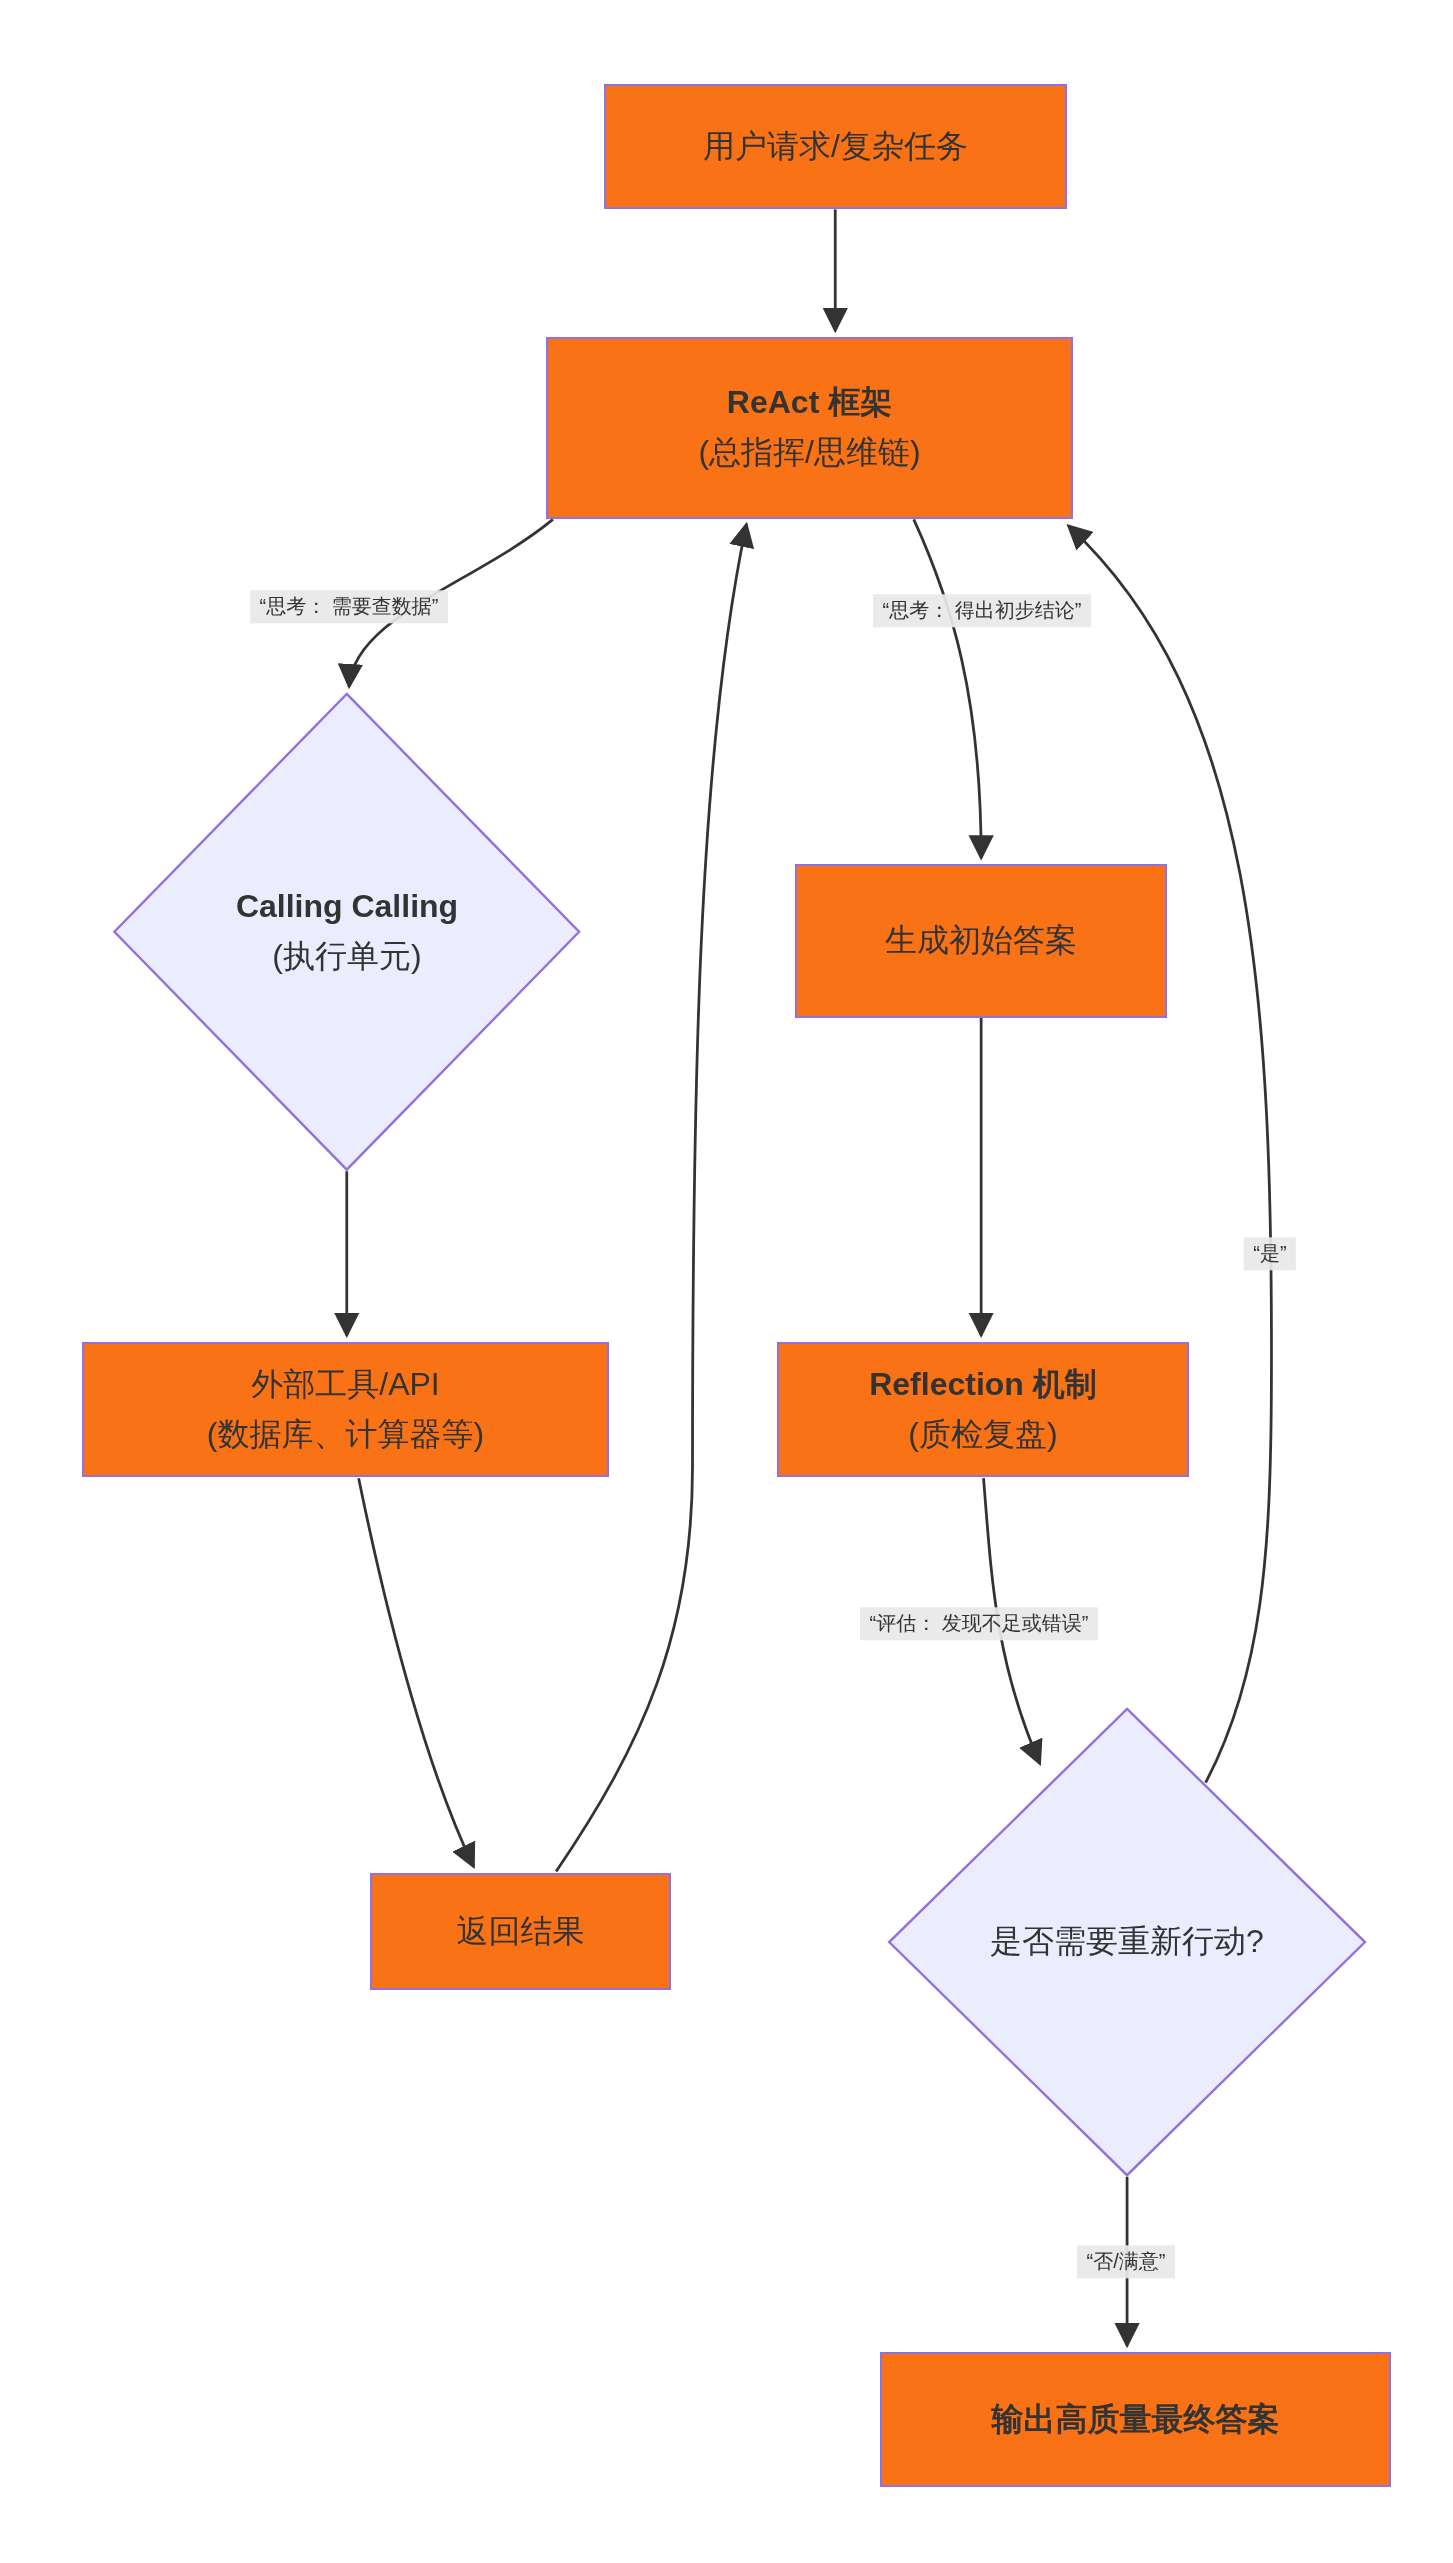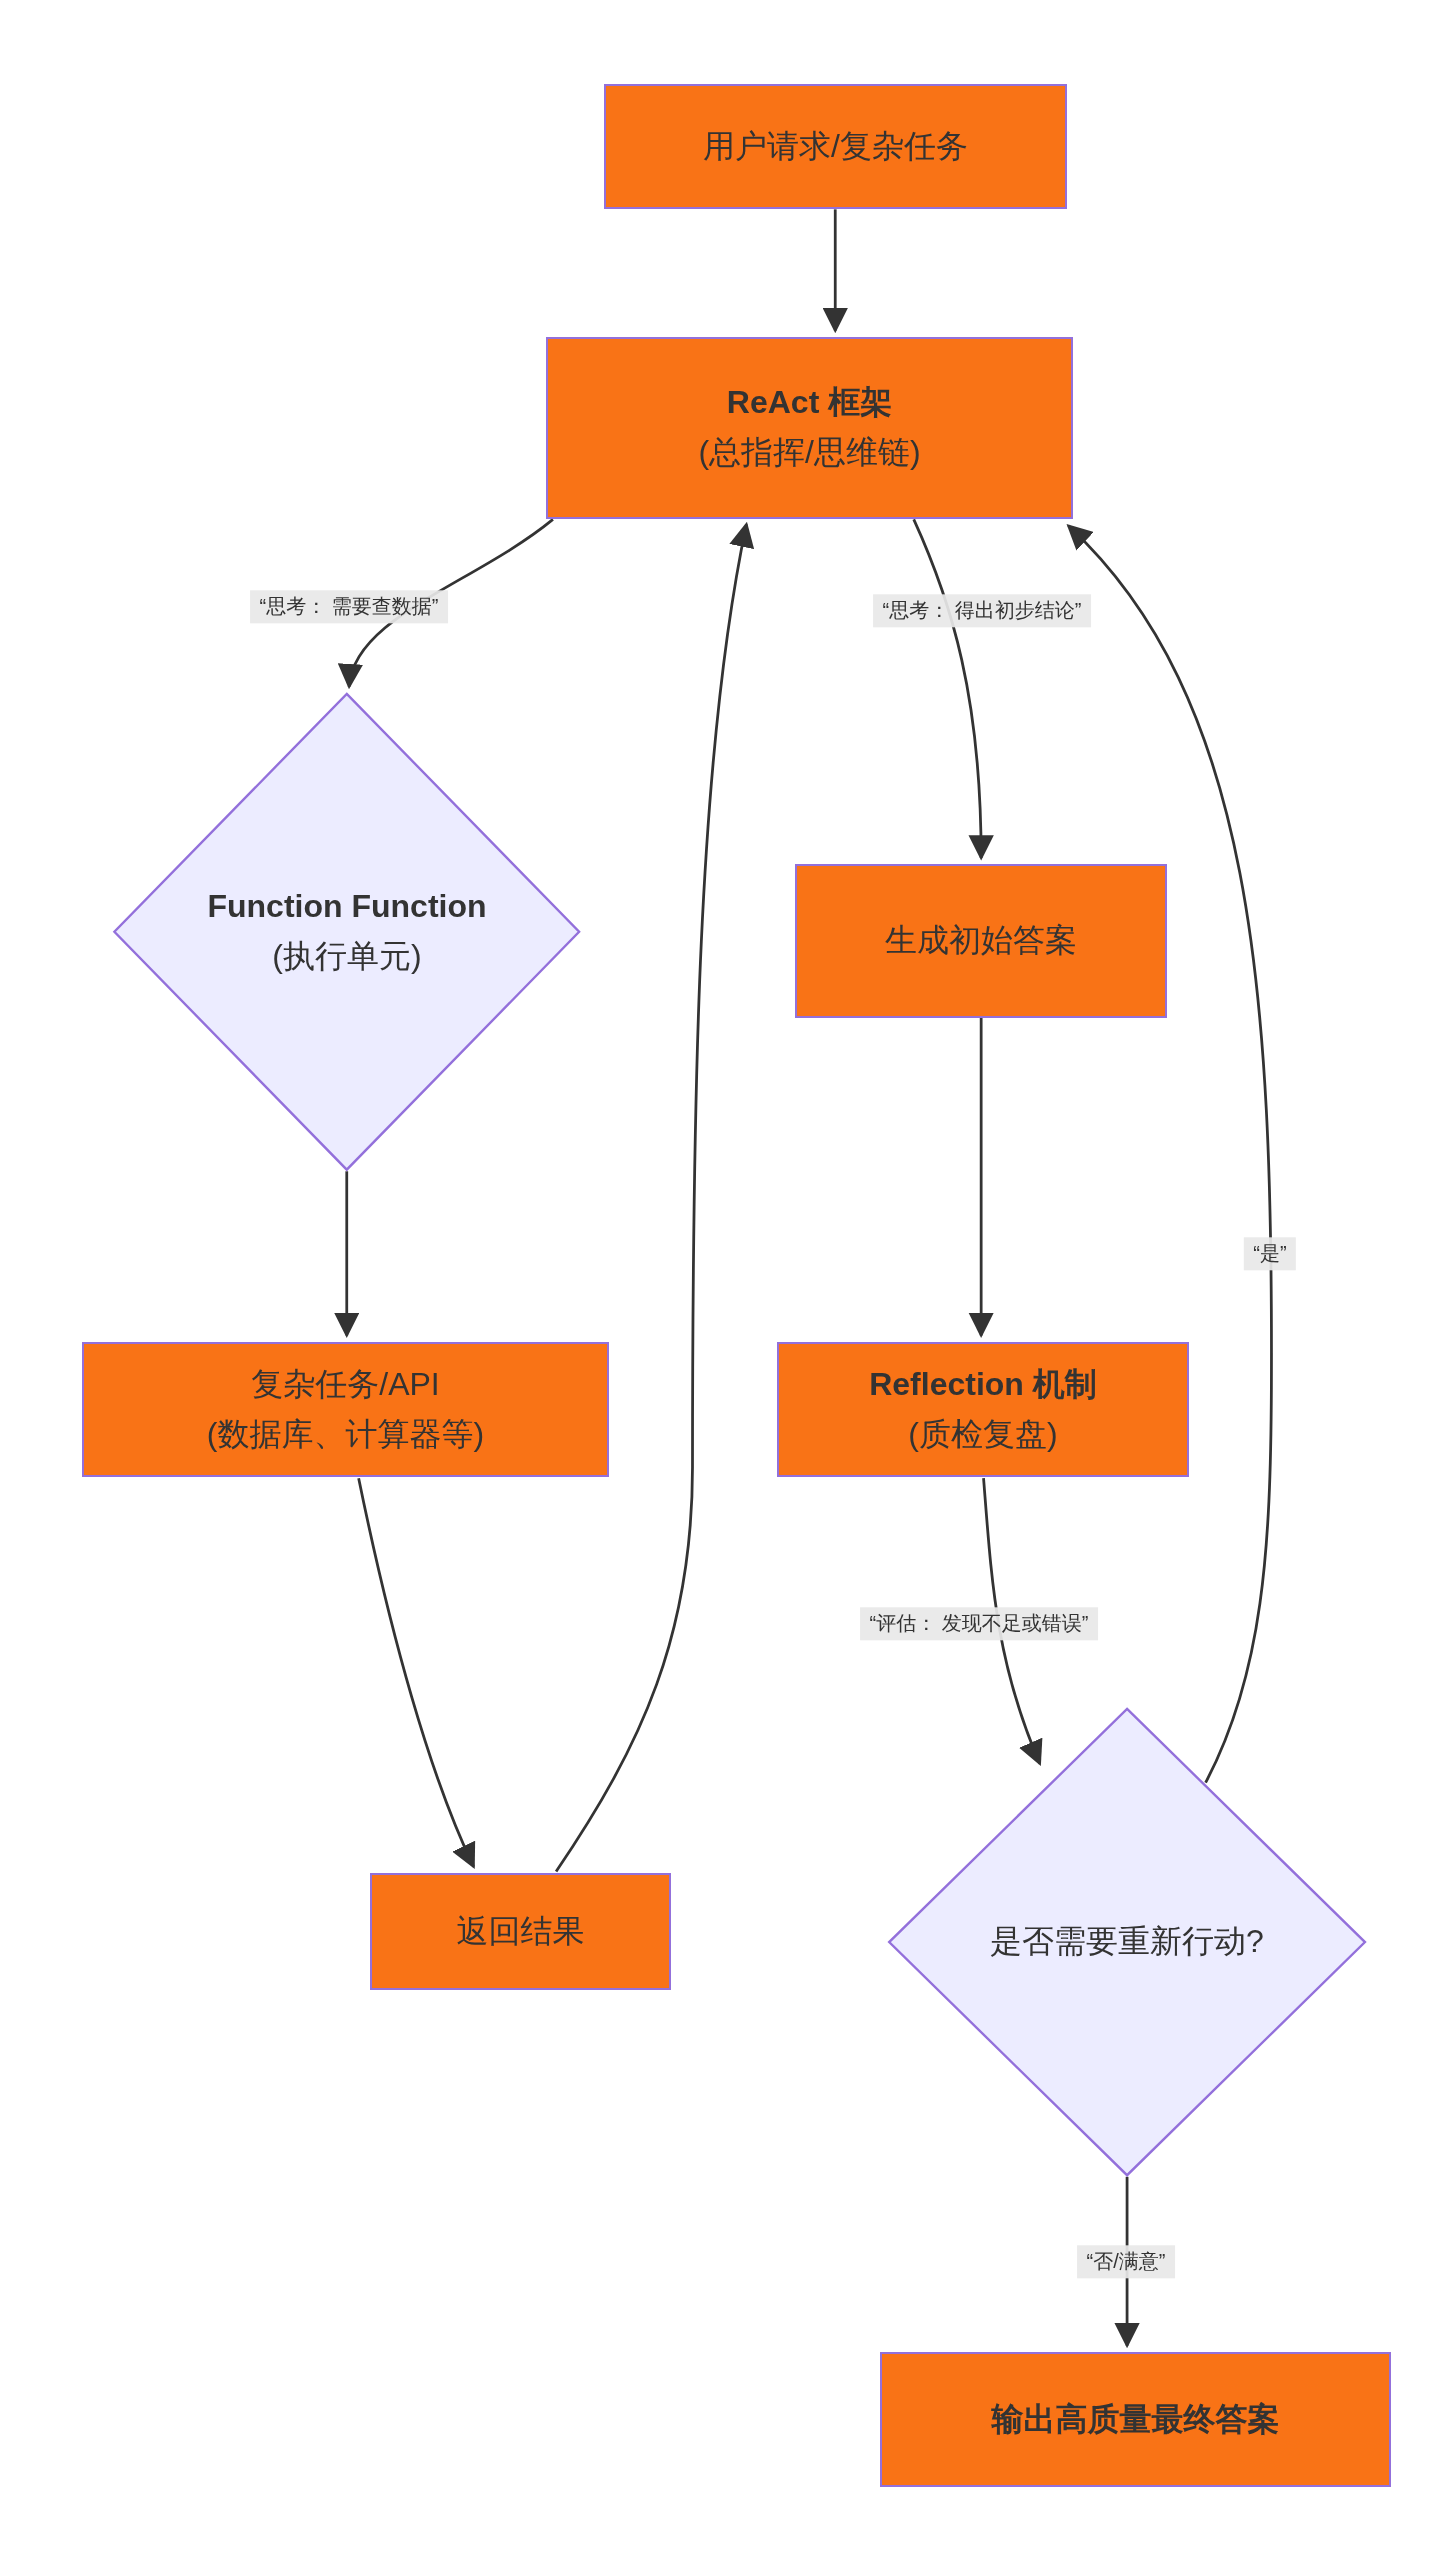--- a/index.html
+++ b/index.html
@@ -73,21 +73,21 @@
   <div class="node" style="left:604px;top:84px;width:463px;height:125px">
     <div>用户请求/复杂任务</div>
   </div>
 
   <div class="node" style="left:546px;top:337px;width:527px;height:182px">
     <div class="title-bold">ReAct 框架</div>
     <div>(总指挥/思维链)</div>
   </div>
 
   <div class="node" style="left:82px;top:1342px;width:527px;height:135px">
-    <div>复杂任务/API</div>
+    <div>外部工具/API</div>
     <div>(数据库、计算器等)</div>
   </div>
 
   <div class="node" style="left:370px;top:1873px;width:301px;height:117px">
     <div>返回结果</div>
   </div>
 
   <div class="node" style="left:795px;top:864px;width:372px;height:154px">
     <div>生成初始答案</div>
   </div>
@@ -95,21 +95,21 @@
   <div class="node" style="left:777px;top:1342px;width:412px;height:135px">
     <div class="title-bold">Reflection 机制</div>
     <div>(质检复盘)</div>
   </div>
 
   <div class="node" style="left:880px;top:2352px;width:511px;height:135px">
     <div class="title-bold">输出高质量最终答案</div>
   </div>
 
   <div class="diamond-label" style="left:347px;top:932px;">
-    <div class="title-bold">Function Function</div>
+    <div class="title-bold">Calling Calling</div>
     <div>(执行单元)</div>
   </div>
 
   <div class="diamond-label" style="left:1127px;top:1942px;">
     <div>是否需要重新行动?</div>
   </div>
 
   <div class="edge-label" style="left:349px;top:607px;">“思考： 需要查数据”</div>
 
   <div class="edge-label" style="left:982px;top:611px;">“思考： 得出初步结论”</div>

